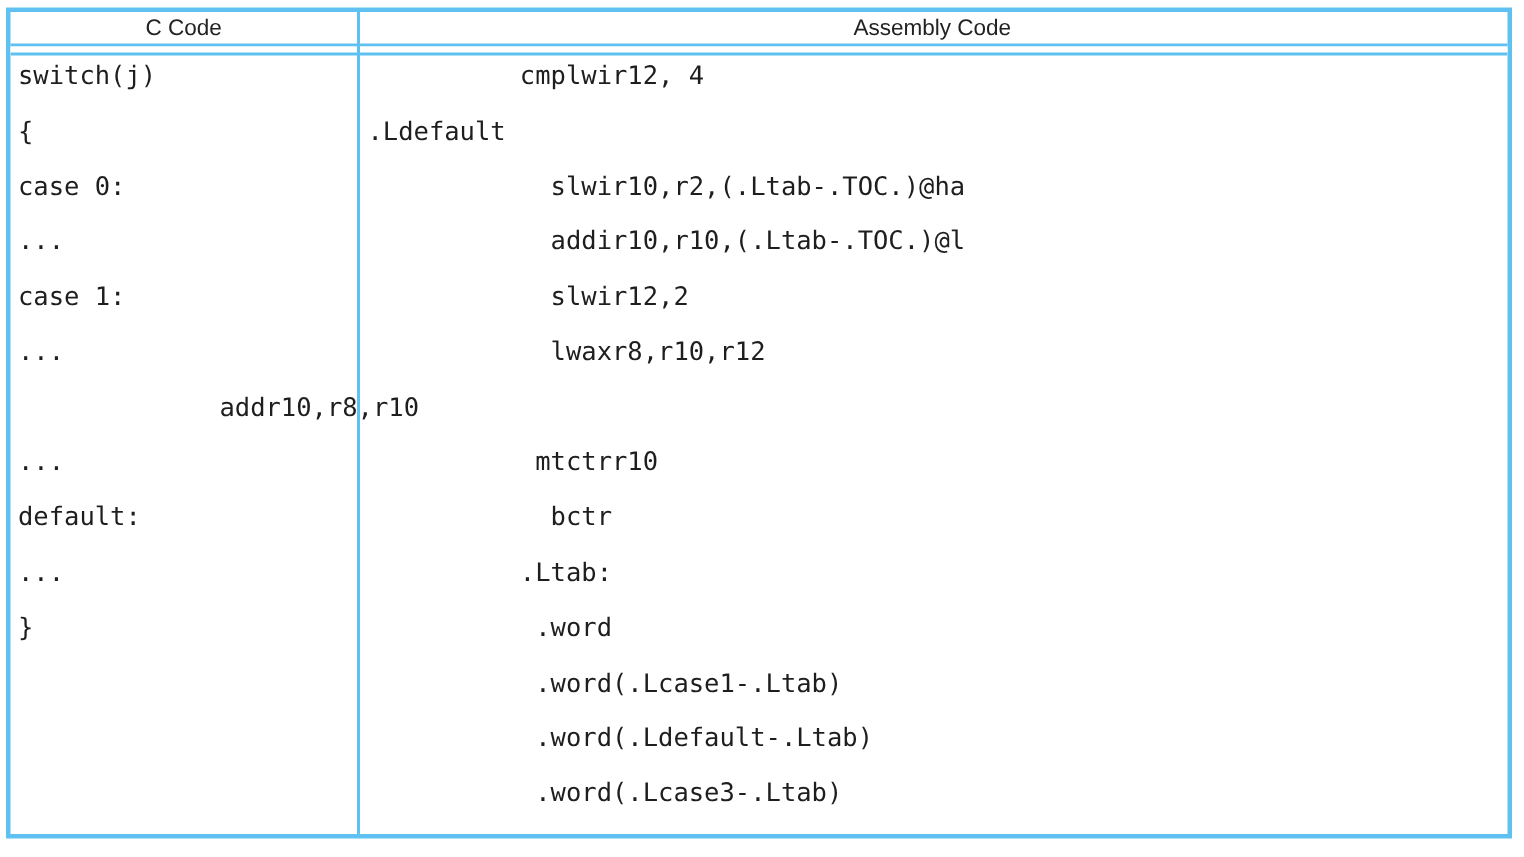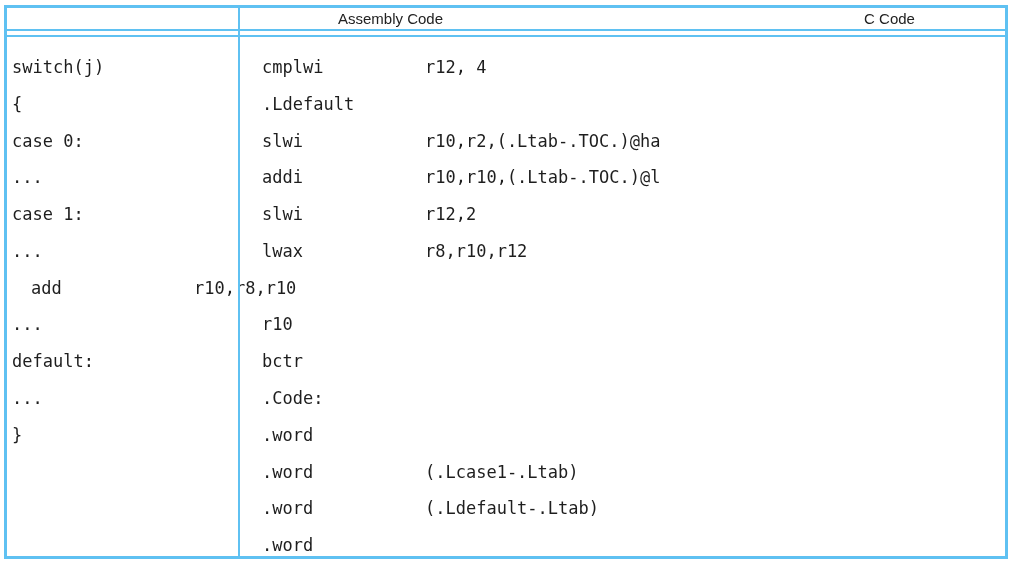--- a/index.html
+++ b/index.html
@@ -34,56 +34,56 @@
   .header-separator {
     height: 6px;
     border-bottom: 2px solid var(--blue);
     background: #ffffff;
   }
   .table-body {
     display: flex;
     flex-direction: column;
     height: calc(100% - 33px);
     overflow: hidden;
-    margin-top: 16px;
   }
   .row {
     flex: 1;
     display: flex;
     font-family: "DejaVu Sans Mono", "Liberation Mono", monospace;
     font-size: 17px;
     line-height: 1.0;
     color: var(--ink);
   }
   .c-cell {
     width: 231px; flex: none;
     padding: 6px 0 0 5px;
     white-space: pre;
   }
   .asm-cell {
     flex: 1;
     display: flex;
-    padding: 6px 0 0 24px;
+    padding: 6px 0 0 7px;
+    text-align: right;
   }
   .mnemonic { width: 163px; flex: none; white-space: pre; }
   .operands { white-space: pre; }
   .column-divider {
     position: absolute;
     left: 231px; top: 0; bottom: 0;
     width: 2px;
     background: var(--blue);
   }
 </style>
 </head>
 <body>
 
 <div class="code-table">
   <div class="header-row">
+    <div class="header-cell cell-c">C Code</div>
     <div class="header-cell cell-asm">Assembly Code</div>
-    <div class="header-cell cell-c">C Code</div>
   </div>
   <div class="header-separator"></div>
   <div class="table-body" id="table-body">
       <div class="row">
         <div class="c-cell">switch(j)</div>
         <div class="asm-cell">
           <span class="mnemonic">cmplwi</span>
           <span class="operands">r12, 4</span>
         </div>
       </div>
@@ -123,34 +123,35 @@
       </div>
       <div class="row">
         <div class="asm-cell">
           <span class="mnemonic">add</span>
           <span class="operands">r10,r8,r10</span>
         </div>
       </div>
       <div class="row">
         <div class="c-cell">...</div>
         <div class="asm-cell">
+          <span class="mnemonic">mtctr</span>
           <span class="operands">r10</span>
         </div>
       </div>
       <div class="row">
         <div class="c-cell">default:</div>
         <div class="asm-cell">
           <span class="mnemonic">bctr</span>
           <span class="operands"></span>
         </div>
       </div>
       <div class="row">
         <div class="c-cell">...</div>
         <div class="asm-cell">
-          <span class="mnemonic">.Code:</span>
+          <span class="mnemonic">.Ltab:</span>
           <span class="operands"></span>
         </div>
       </div>
       <div class="row">
         <div class="c-cell">}</div>
         <div class="asm-cell">
           <span class="mnemonic">.word</span>
         </div>
       </div>
       <div class="row">
@@ -164,17 +165,18 @@
         <div class="c-cell"></div>
         <div class="asm-cell">
           <span class="mnemonic">.word</span>
           <span class="operands">(.Ldefault-.Ltab)</span>
         </div>
       </div>
       <div class="row">
         <div class="c-cell"></div>
         <div class="asm-cell">
           <span class="mnemonic">.word</span>
+          <span class="operands">(.Lcase3-.Ltab)</span>
         </div>
       </div>
     </div>
   <div class="column-divider"></div>
 </div>
 
 </body></html>

